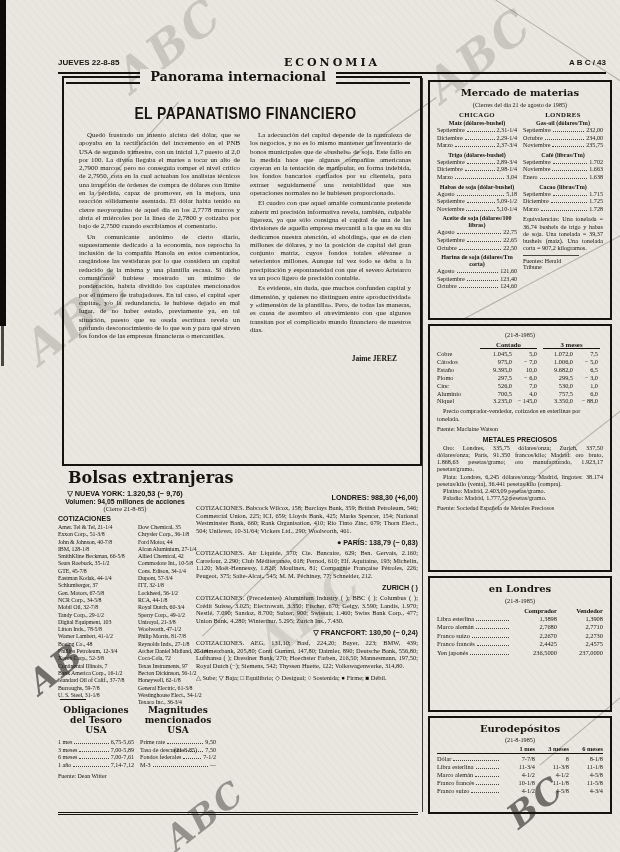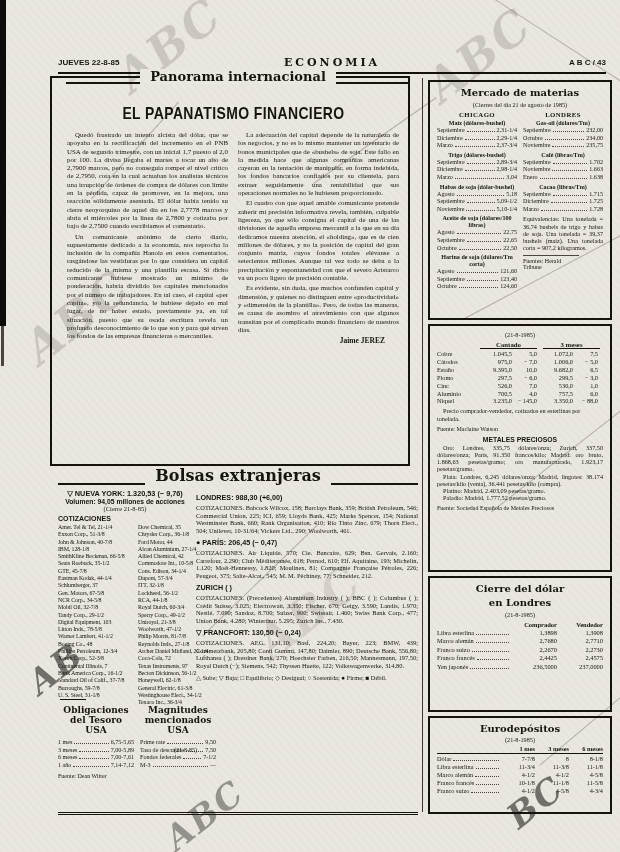--- a/index.html
+++ b/index.html
@@ -15,45 +15,45 @@
   .wm-light{color:rgba(90,85,78,.22);font-size:46px;}
   .wm-dark{color:rgba(35,32,28,.6);font-size:34px;}
   .scr{position:absolute;height:0;border-top:1px solid rgba(50,45,40,.30);pointer-events:none;}
   
   .masthead{position:absolute;left:58px;top:56px;width:548px;display:flex;align-items:center;}
   .m-date{font-family:"Liberation Sans",sans-serif;font-weight:bold;font-size:8px;width:150px;}
   .m-econ{flex:1;text-align:center;font-family:"DejaVu Serif",serif;font-weight:bold;font-size:11px;letter-spacing:3px;}
   .m-ref{width:150px;text-align:right;font-family:"Liberation Sans",sans-serif;font-weight:bold;font-size:8px;}
   .m-rule{position:absolute;left:58px;top:72px;width:548px;border-top:2px solid #14110d;}
   
-  .art-box{position:absolute;left:50px;top:76px;width:360px;height:390px;border:2px solid #16130e;padding:24px 9px 6px 15px;overflow:hidden;}
+  .art-box{position:absolute;left:62px;top:76px;width:360px;height:390px;border:2px solid #16130e;padding:24px 9px 6px 15px;overflow:hidden;}
   .kicker-row{position:absolute;left:66px;top:69px;width:344px;display:flex;align-items:flex-end;z-index:3;}
   .kicker-row .dash{flex:1;border-top:2px solid #16130e;}
   .kicker{background:#eae7e0;padding:0 10px;font-family:"DejaVu Serif",serif;font-weight:bold;font-size:13px;white-space:nowrap;}
   .headline{text-align:center;margin:2px 0 7px 0;}
   .headline span{display:inline-block;transform:scaleX(.82);transform-origin:center;
      font-family:"Liberation Sans",sans-serif;font-weight:900;font-size:17px;letter-spacing:.5px;}
   .art-cols{display:flex;gap:10px;}
   .art-col{width:166px;font-size:6.9px;line-height:8.3px;text-align:justify;}
   .art-col p{margin:0 0 2px 0;text-indent:8px;}
-  .sig{text-align:right;font-weight:bold;font-size:7.5px;margin-top:3px;padding-right:14px;}
+  .sig{text-align:right;font-weight:bold;font-size:7.5px;margin-top:21px;padding-right:14px;}
   
-  .bolsas-title{position:absolute;left:58px;top:466px;width:360px;display:flex;align-items:flex-end;}
+  .bolsas-title{position:absolute;left:58px;top:466px;width:360px;display:flex;align-items:flex-start;flex-direction:column;}
   .bolsas-title .dash{flex:1;border-top:2px solid #16130e;}
   .bolsas-title .t{padding:0 10px;font-family:"DejaVu Serif",serif;font-weight:bold;font-size:16px;white-space:nowrap;}
   .ny{position:absolute;left:58px;top:489px;width:134px;}
   .ny-h{font-weight:bold;font-size:7.3px;text-align:center;font-family:"Liberation Sans",sans-serif;}
   .ny-v{font-weight:bold;font-size:6.8px;text-align:center;font-family:"Liberation Sans",sans-serif;}
   .ny-c{font-size:6.5px;text-align:center;}
   .cotiz{font-weight:bold;font-size:7px;margin-top:3px;font-family:"Liberation Sans",sans-serif;}
   .stk-cols{position:absolute;left:58px;top:524px;width:156px;display:flex;gap:4px;}
   .stk-col{width:76px;}
   .stk{font-size:5.9px;line-height:7.3px;white-space:nowrap;overflow:hidden;letter-spacing:-.1px;}
   .lon{position:absolute;left:196px;top:489px;width:222px;}
-  .mkt-h{font-weight:bold;font-size:7.2px;text-align:left;margin:4px 0 2px 0;font-family:"Liberation Sans",sans-serif;}
+  .mkt-h{font-weight:bold;font-size:7.2px;text-align:right;margin:4px 0 2px 0;font-family:"Liberation Sans",sans-serif;}
   .mkt-b{font-size:6.4px;line-height:7.5px;text-align:justify;}
   .legend{font-size:6.4px;line-height:7.6px;margin-top:5px;}
   
   .usa-tables{position:absolute;left:58px;top:705px;width:158px;display:flex;gap:6px;}
   .usa-t{flex:1;}
   .usa-title{font-family:"DejaVu Serif",serif;font-weight:bold;font-size:9px;line-height:10px;text-align:center;}
   .usa-date{position:absolute;left:116px;top:42px;font-size:6px;}
   .usa-rows{margin-top:4px;}
   .ln{display:flex;align-items:baseline;font-size:6.1px;line-height:7.6px;}
   .ln .lbl{white-space:nowrap;}
@@ -222,21 +222,21 @@
 
   <div class="lon" data-name="foreign-markets-column">
     <div>
 
         <div data-name="market-block">
           <div class="mkt-h" data-name="market-header">LONDRES: 988,30 (+6,00)</div>
           <div class="mkt-b" data-name="market-quotes">COTIZACIONES. Babcock Wilcox, 158; Barclays Bank, 359; British Petroleum, 546; Commercial Union, 225; ICI, 659; Lloyds Bank, 425; Marks Spencer, 154; National Westminster Bank, 660; Rank Organisation, 410; Río Tinto Zinc, 679; Thorn Elect., 504; Unilever, 10-31/64; Vickers Ltd., 290; Woolworth, 461.</div>
         </div>
 
         <div data-name="market-block">
-          <div class="mkt-h" data-name="market-header">● PARÍS: 206,45 (− 0,47)</div>
+          <div class="mkt-h" data-name="market-header">● PARÍS: 138,79 (− 0,83)</div>
           <div class="mkt-b" data-name="market-quotes">COTIZACIONES. Air Liquide, 570; Cie. Bancaire, 629; Bsn. Gervais, 2.160; Carrefour, 2.290; Club Méditerranée, 618; Pernod, 610; Elf. Aquitaine, 193; Michelin, 1.120; Moët-Hennessy, 1.820; Moulinex, 81; Compagnie Française Pétroles, 226; Peugeot, 375; Salte-Alcat., 545; M. M. Péchiney, 77; Schneider, 212.</div>
         </div>
 
         <div data-name="market-block">
           <div class="mkt-h" data-name="market-header">ZURICH ( )</div>
           <div class="mkt-b" data-name="market-quotes">COTIZACIONES. (Precedentes) Aluminium Industry ( ); BBC ( ); Columbus ( ); Crédit Suisse, 3.025; Electrowatt, 3.350; Fischer, 670; Geigy, 3.590; Landis, 1.970; Nestlé, 7.090; Sandoz, 8.700; Sulzer, 900; Swissair, 1.460; Swiss Bank Corp., 477; Union Bank, 4.280; Winterthur, 5.295; Zurich Ins., 7.430.</div>
         </div>
 
         <div data-name="market-block">
           <div class="mkt-h" data-name="market-header">▽ FRANCFORT: 130,50 (− 0,24)</div>
@@ -571,21 +571,20 @@
     <p data-name="precious-metal-line">Oro: Londres, 335,75 dólares/onza; Zurich, 337,50 dólares/onza; París, 91.350 francos/kilo; Madrid: oro bruto, 1.868,63 pesetas/gramo; oro manufacturado, 1.923,17 pesetas/gramo.</p>
         <p data-name="precious-metal-line">Plata: Londres, 6,245 dólares/onza; Madrid, lingotes: 38.174 pesetas/kilo (venta), 36.441 pesetas/kilo (compra).</p>
         <p data-name="precious-metal-line">Platino: Madrid, 2.403,09 pesetas/gramo.</p>
         <p data-name="precious-metal-line">Paladio: Madrid, 1.777,52 pesetas/gramo.</p>
       </div>
     <div class="fuente" data-name="precious-metals-source">Fuente: Sociedad Española de Metales Preciosos</div>
   </section>
 
   <section class="rbox" style="top:576px;height:136px;" data-name="dollar-close-box">
     <div class="rb-title">
-      <div data-name="dollar-title">Cierre del dólar</div>
       <div data-name="dollar-title">en Londres</div>
     </div>
     <div class="rb-sub" data-name="dollar-date">(21-8-1985)</div>
     <div class="dol-head" data-name="dollar-table-header">
       <span data-name="buyer-header">Comprador</span>
       <span data-name="seller-header">Vendedor</span>
     </div>
     <div>
 
         <div class="d-row" data-name="currency-row">

